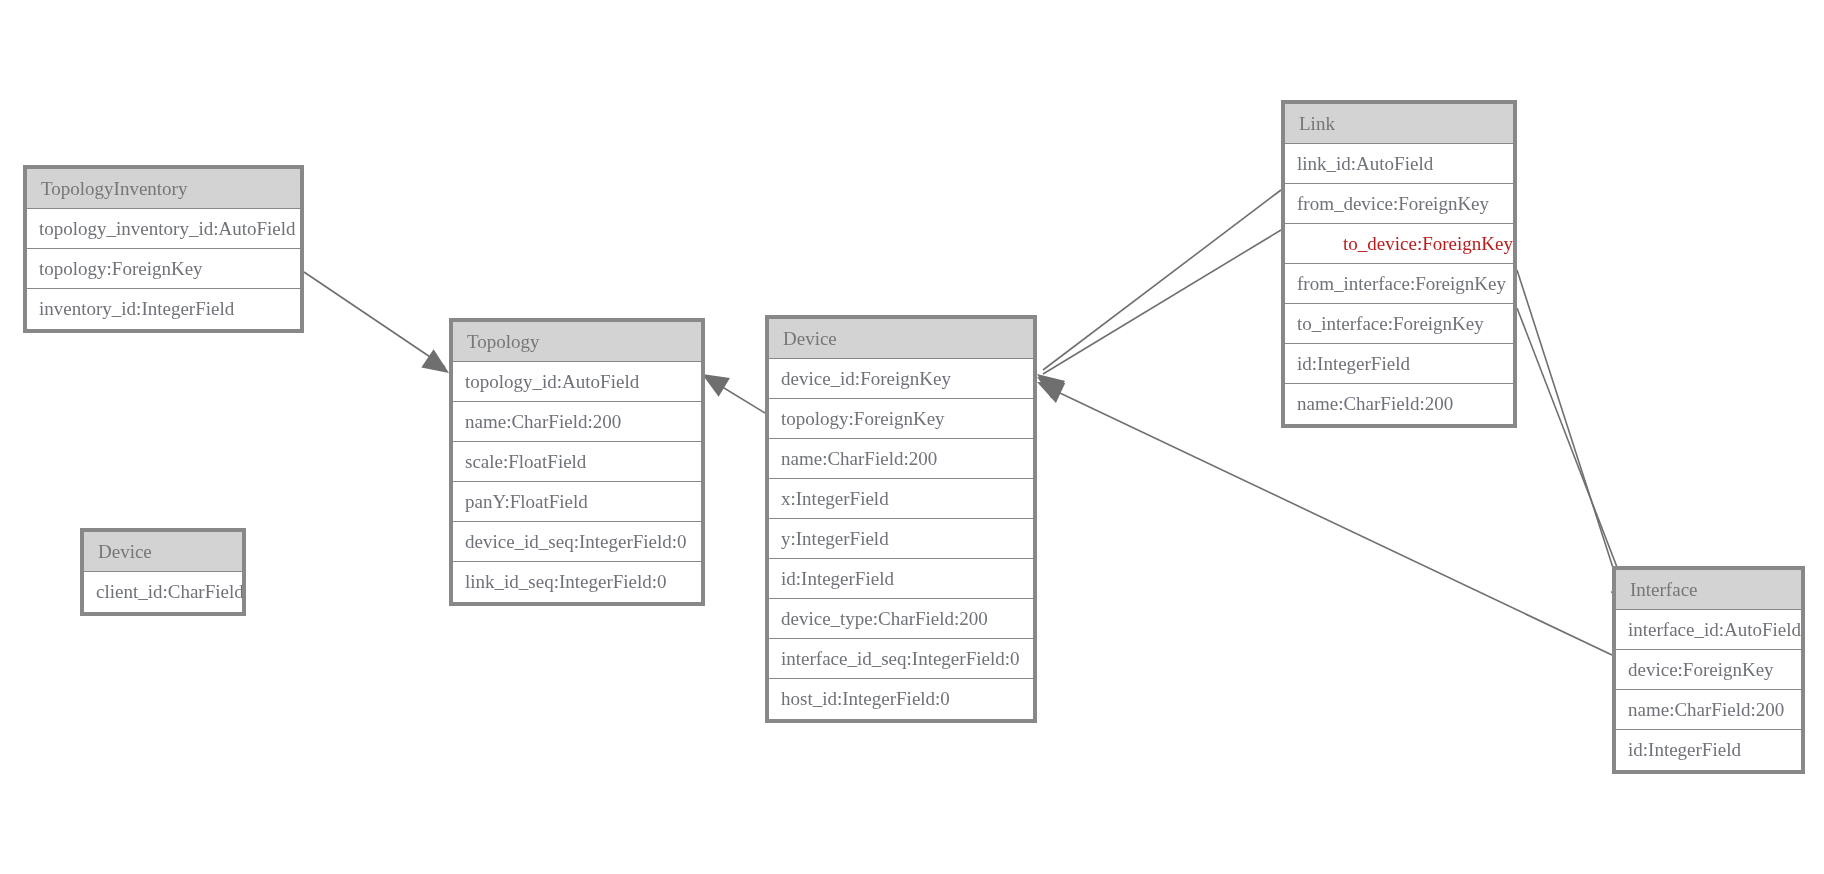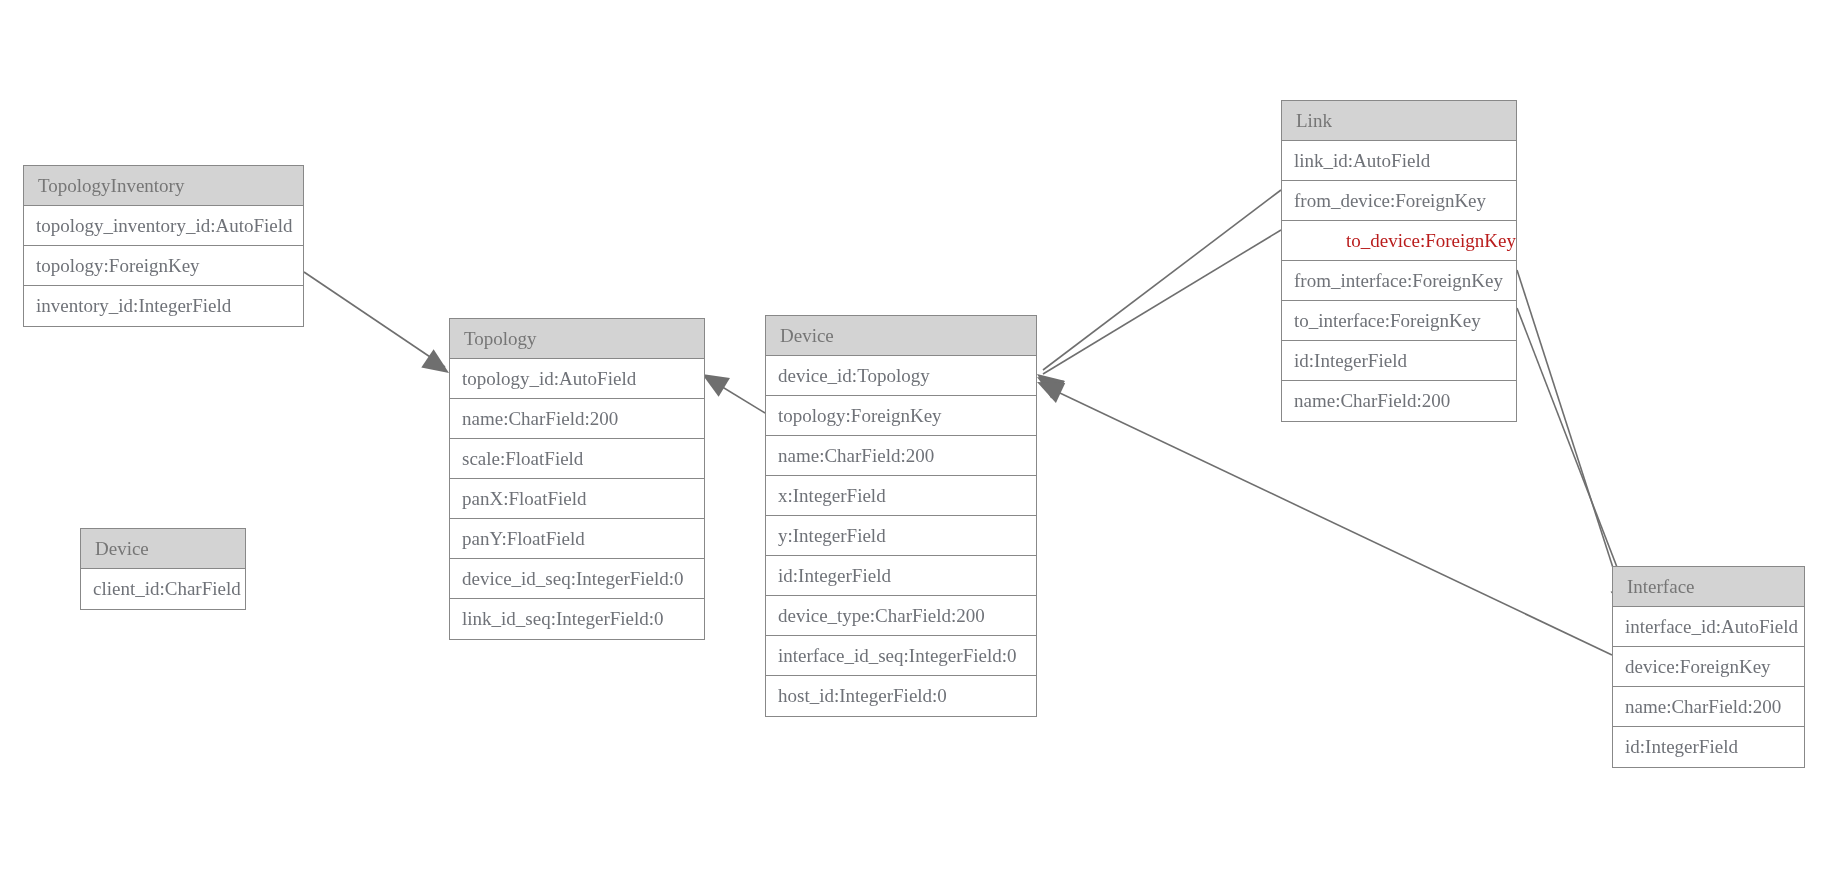--- a/index.html
+++ b/index.html
@@ -22,21 +22,21 @@
     position: absolute;
     left: 0;
     top: 0;
     width: 1824px;
     height: 874px;
     pointer-events: none;
   }
   .entity {
     position: absolute;
     box-sizing: border-box;
-    border: 1px solid #0369a1;
+    border: 4px solid #0369a1;
     background: #ffffff;
     z-index: 2;
   }
   .entity-header {
     box-sizing: border-box;
     height: 40px;
     line-height: 40px;
     background: #d3d3d3;
     border-bottom: 1px solid #888888;
     color: #767676;
@@ -106,28 +106,27 @@
       </div>
       <div class="entity" style="left: 80px; top: 528px; width: 166px; border-color: rgb(136, 136, 136);">
         <div class="entity-header" style="background: rgb(211, 211, 211); border-bottom-color: rgb(136, 136, 136);">Device</div>
         <div class="entity-row" style="border-bottom-color: rgb(136, 136, 136); color: rgb(111, 114, 120);">client_id:CharField</div>
       </div>
       <div class="entity" style="left: 449px; top: 318px; width: 256px; border-color: rgb(136, 136, 136);">
         <div class="entity-header" style="background: rgb(211, 211, 211); border-bottom-color: rgb(136, 136, 136);">Topology</div>
         <div class="entity-row" style="border-bottom-color: rgb(136, 136, 136); color: rgb(111, 114, 120);">topology_id:AutoField</div>
         <div class="entity-row" style="border-bottom-color: rgb(136, 136, 136); color: rgb(111, 114, 120);">name:CharField:200</div>
         <div class="entity-row" style="border-bottom-color: rgb(136, 136, 136); color: rgb(111, 114, 120);">scale:FloatField</div>
-        <div class="entity-row" style="border-bottom-color: rgb(136, 136, 136); color: rgb(111, 114, 120);">panX:FloatField</div>
         <div class="entity-row" style="border-bottom-color: rgb(136, 136, 136); color: rgb(111, 114, 120);">panY:FloatField</div>
         <div class="entity-row" style="border-bottom-color: rgb(136, 136, 136); color: rgb(111, 114, 120);">device_id_seq:IntegerField:0</div>
         <div class="entity-row" style="border-bottom-color: rgb(136, 136, 136); color: rgb(111, 114, 120);">link_id_seq:IntegerField:0</div>
       </div>
       <div class="entity" style="left: 765px; top: 315px; width: 272px; border-color: rgb(136, 136, 136);">
         <div class="entity-header" style="background: rgb(211, 211, 211); border-bottom-color: rgb(136, 136, 136);">Device</div>
-        <div class="entity-row" style="border-bottom-color: rgb(136, 136, 136); color: rgb(111, 114, 120);">device_id:Topology</div>
+        <div class="entity-row" style="border-bottom-color: rgb(136, 136, 136); color: rgb(111, 114, 120);">device_id:ForeignKey</div>
         <div class="entity-row" style="border-bottom-color: rgb(136, 136, 136); color: rgb(111, 114, 120);">topology:ForeignKey</div>
         <div class="entity-row" style="border-bottom-color: rgb(136, 136, 136); color: rgb(111, 114, 120);">name:CharField:200</div>
         <div class="entity-row" style="border-bottom-color: rgb(136, 136, 136); color: rgb(111, 114, 120);">x:IntegerField</div>
         <div class="entity-row" style="border-bottom-color: rgb(136, 136, 136); color: rgb(111, 114, 120);">y:IntegerField</div>
         <div class="entity-row" style="border-bottom-color: rgb(136, 136, 136); color: rgb(111, 114, 120);">id:IntegerField</div>
         <div class="entity-row" style="border-bottom-color: rgb(136, 136, 136); color: rgb(111, 114, 120);">device_type:CharField:200</div>
         <div class="entity-row" style="border-bottom-color: rgb(136, 136, 136); color: rgb(111, 114, 120);">interface_id_seq:IntegerField:0</div>
         <div class="entity-row" style="border-bottom-color: rgb(136, 136, 136); color: rgb(111, 114, 120);">host_id:IntegerField:0</div>
       </div>
       <div class="entity" style="left: 1281px; top: 100px; width: 236px; border-color: rgb(136, 136, 136);">

